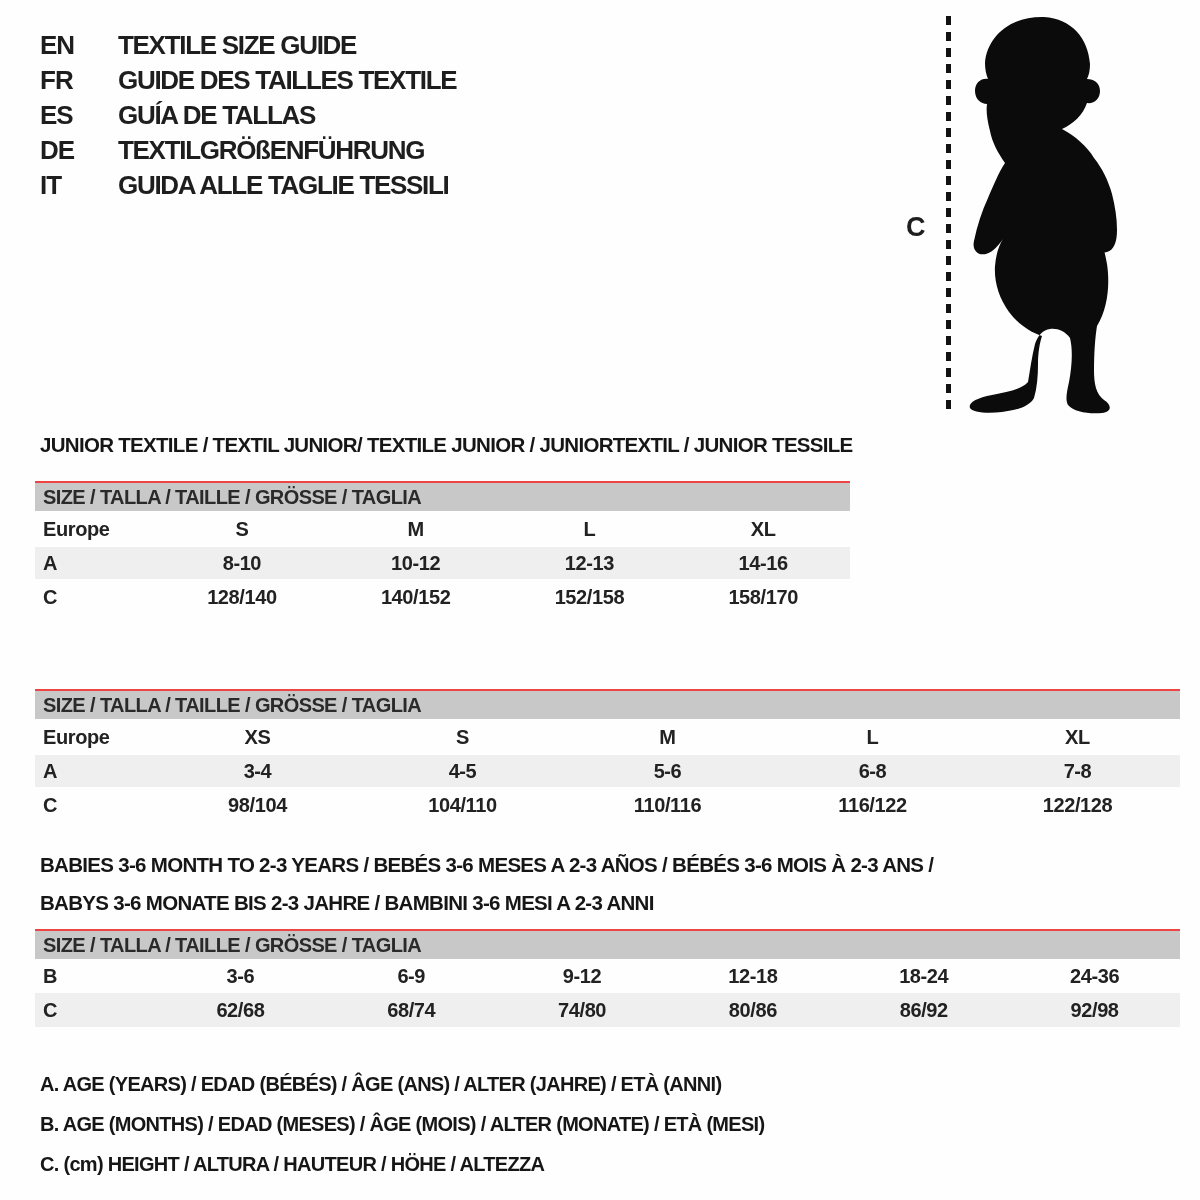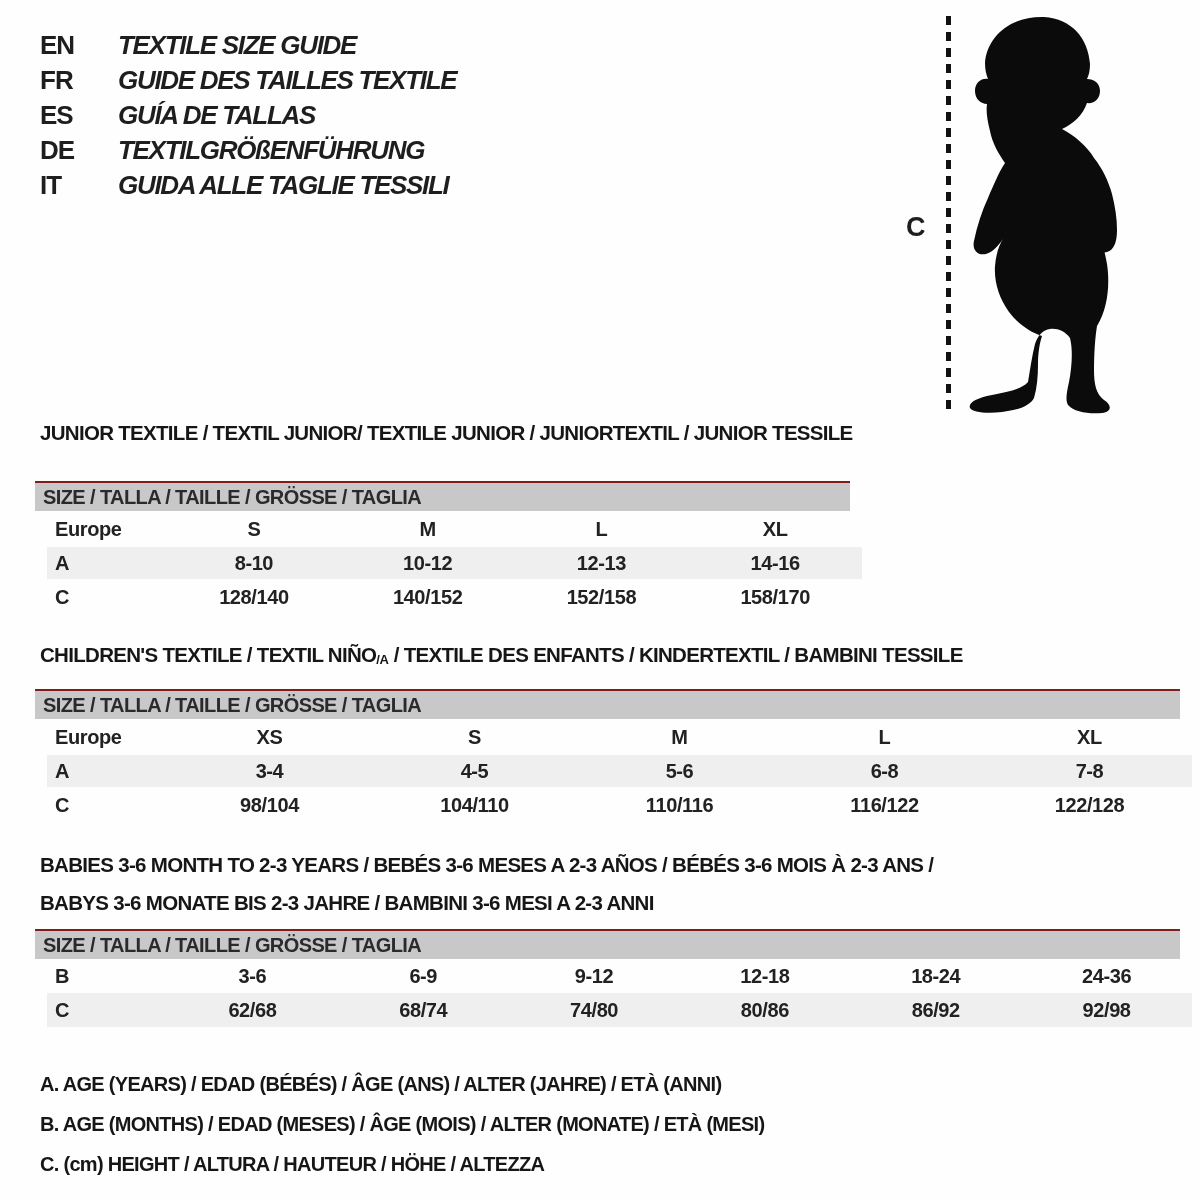--- a/index.html
+++ b/index.html
@@ -9,21 +9,21 @@
     background:#ffffff;
     font-family:"Liberation Sans", sans-serif;
     color:#1e1e1e;
   }
   .page { position:relative; width:1200px; height:1200px; background:#fefefe; overflow:hidden; }
 
   
   .lang-block { position:absolute; left:40px; top:28px; }
   .lang-row { display:flex; height:35px; align-items:center; }
   .lang-code { width:78px; font-weight:bold; font-size:26px; letter-spacing:-1px; }
-  .lang-title { font-weight:bold; font-size:26px; letter-spacing:-1.3px; white-space:nowrap;font-style:italic; }
+  .lang-title { font-weight:bold; font-size:26px; letter-spacing:-1.3px; white-space:nowrap; }
 
   
   .dashed-line {
     position:absolute; left:946px; top:16px; width:5px; height:400px;
     background:repeating-linear-gradient(to bottom, #111 0 9px, transparent 9px 16px);
   }
   .measure-c { position:absolute; left:906px; top:212px; font-size:27px; font-weight:bold; }
   .silhouette { position:absolute; left:960px; top:14px; width:180px; height:402px; }
 
   
@@ -31,26 +31,26 @@
     position:absolute; left:40px;
     font-size:20.5px; font-weight:bold; letter-spacing:-0.7px;
     white-space:nowrap; color:#161616;
   }
   .section-title .sub { font-size:13px; position:relative; top:2px; letter-spacing:-0.3px; }
   .two-line { line-height:38px; }
 
   
   .size-table { position:absolute; left:35px; }
   .size-bar {
-    height:30px; background:#c8c8c8; border-top:2px solid #7f1d1d;
+    height:30px; background:#c8c8c8; border-top:2px solid #ef4444;
     display:flex; align-items:center; padding-left:8px;
     font-weight:bold; font-size:20px; letter-spacing:-0.6px; color:#2a2a2a;
     white-space:nowrap;
   }
-  table { border-collapse:collapse; width:100%; table-layout:fixed;margin-left:12px; }
+  table { border-collapse:collapse; width:100%; table-layout:fixed; }
   td {
     font-weight:bold; font-size:20px; letter-spacing:-0.4px;
     text-align:center; vertical-align:middle; color:#222;
   }
   td.label { text-align:left; padding-left:8px; }
   tr.h36 { height:36px; }
   tr.h32 { height:32px; }
   tr.h34 { height:34px; }
   tr.alt { background:#efefef; }
 
@@ -129,21 +129,21 @@
       C34,170 39,158 45,149
       C38,139 32,128 30,117
       C27,105 26,97 27,90
       C21,90 15,85 15,77
       C15,69 21,64 28,65
       C26,60 25,55 25,49
       C27,23 50,2 84,3
       Z"></path>
   </svg>
 
-  <div class="section-title" style="top:421px;">JUNIOR TEXTILE / TEXTIL JUNIOR/ TEXTILE JUNIOR / JUNIORTEXTIL / JUNIOR TESSILE</div>
+  <div class="section-title" style="top:433px;">JUNIOR TEXTILE / TEXTIL JUNIOR/ TEXTILE JUNIOR / JUNIORTEXTIL / JUNIOR TESSILE</div>
   <div class="size-table" style="top:481px; width:815px;">
     <div class="size-bar">SIZE / TALLA / TAILLE / GRÖSSE / TAGLIA</div>
     <table>
       <colgroup>
           <col style="width:120px">
           <col>
           <col>
           <col>
           <col>
         </colgroup>
@@ -166,21 +166,20 @@
         <td class="label">C</td>
         <td>128/140</td>
         <td>140/152</td>
         <td>152/158</td>
         <td>158/170</td>
       </tr>
     </tbody>
       </table>
   </div>
 
-  <div class="section-title" style="top:643px;"><span>CHILDREN'S TEXTILE / TEXTIL NIÑO</span><span class="sub">/A</span><span> / TEXTILE DES ENFANTS / KINDERTEXTIL / BAMBINI TESSILE</span></div>
   <div class="size-table" style="top:689px; width:1145px;">
     <div class="size-bar">SIZE / TALLA / TAILLE / GRÖSSE / TAGLIA</div>
     <table>
       <colgroup>
           <col style="width:120px">
           <col>
           <col>
           <col>
           <col>
           <col>

